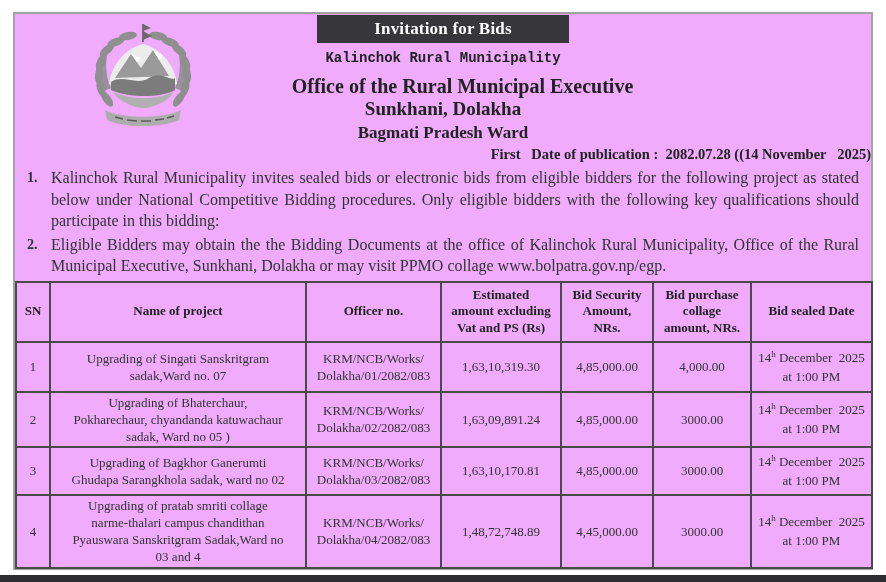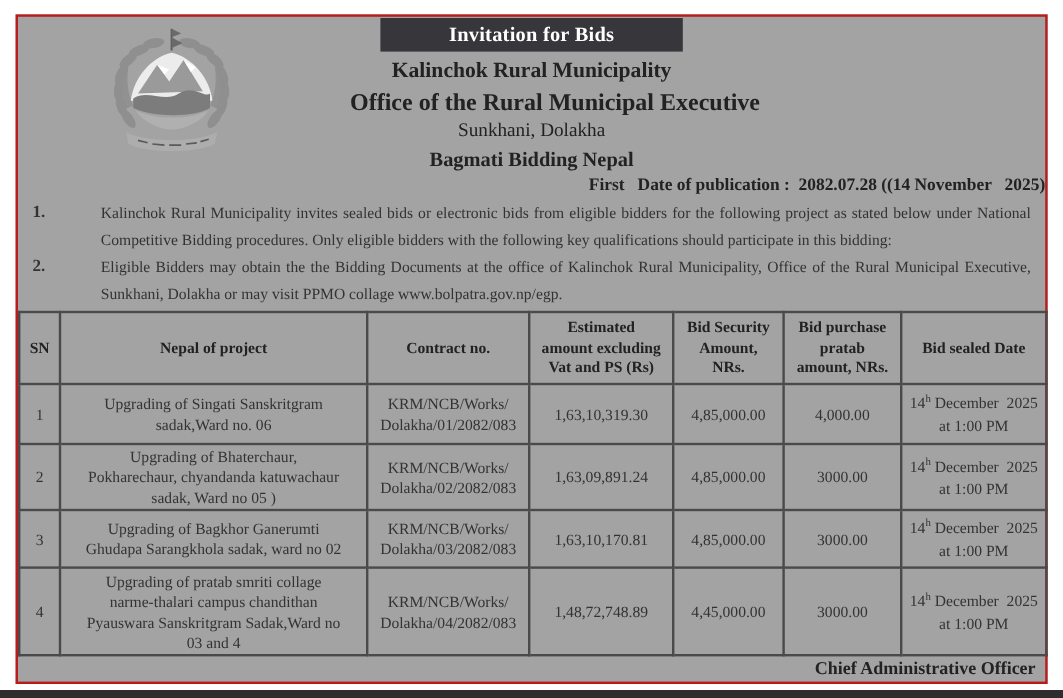--- a/index.html
+++ b/index.html
@@ -6,51 +6,51 @@
   body {
     width: 886px; height: 582px; position: relative; overflow: hidden;
     font-family: "Liberation Serif", "DejaVu Serif", serif;
     color: #333333;
     -webkit-font-smoothing: antialiased;
   }
   .page { position: absolute; inset: 0; background: #ffffff; }
   .sheet {
     position: absolute; left: 13px; top: 12px;
     width: 856px; height: 554px;
-    border: 2px solid #b91c1c; background: #a3a3a3;
+    border: 2px solid #a3a3a3; background: #f0abfc;
     box-sizing: content-box;
   }
   .bottom-strip {
     position: absolute; left: 0; bottom: 0; width: 886px; height: 7px;
     background: #2d2d2f;
   }
   
   .logo { position: absolute; left: 66px; top: 6px; width: 124px; height: 112px; }
   
   .header { text-align: center; }
   .banner {
     display: inline-block; margin-top: 1px;
     background: #37373b; color: #ffffff;
     font-weight: bold; font-size: 17px; line-height: 28px;
     padding: 0 57px; letter-spacing: 0.2px;
   }
-  .org    { font-weight: bold; font-size: 18px; line-height: 21px; margin-top: 5px; color: #222; }
+  .org    { font-weight: bold; font-size: 14px; line-height: 21px; margin-top: 5px; color: #222; font-family: Liberation Mono, monospace; }
   .office { font-weight: bold; font-size: 20px; line-height: 26px; margin-top: 4px; color: #222; margin-left: 39px; }
-  .loc    { font-weight: normal; font-size: 16px; line-height: 20px; color: #222; }
+  .loc    { font-weight: bold; font-size: 19px; line-height: 20px; color: #222; }
   .prov   { font-weight: bold; font-size: 17px; line-height: 23px; margin-top: 2px; color: #222; }
   .pub    { font-weight: bold; font-size: 14.5px; line-height: 20px; color: #222; white-space: pre-wrap; text-align: right; }
   
   .notices { margin: 3px 10px 0 10px; }
   .notice  { display: flex; margin-bottom: 2px; }
   .notice .num {
     flex: 0 0 24px; font-size: 14.2px; line-height: 21.5px; font-weight: bold;
     text-align: left; padding-left: 2px;
   }
   .notice .ntext {
-    flex: 1; font-size: 13px; line-height: 21.5px; text-align: justify; padding-right: 2px; margin-left: 33px;
+    flex: 1; font-size: 16px; line-height: 21.5px; text-align: justify; padding-right: 2px;
   }
   
   table {
     border-collapse: collapse; table-layout: fixed;
     width: 856px; margin-top: 4px;
   }
   th, td {
     border: 2px solid #4a4a4a; text-align: center; vertical-align: middle;
     padding: 1px 4px; overflow: hidden;
   }
@@ -123,21 +123,21 @@
           </g>
         </g>
       </svg>
     </div>
 
     <div class="header">
       <div class="banner">Invitation for Bids</div>
       <div class="org">Kalinchok Rural Municipality</div>
       <div class="office">Office of the Rural Municipal Executive</div>
       <div class="loc">Sunkhani, Dolakha</div>
-      <div class="prov">Bagmati Bidding Nepal</div>
+      <div class="prov">Bagmati Pradesh Ward</div>
       <div class="pub">First   Date of publication :  2082.07.28 ((14 November   2025)</div>
     </div>
 
     <div class="notices">
       <div class="notice">
         <span class="num">1.</span>
         <span class="ntext">Kalinchok Rural Municipality  invites  sealed bids or electronic bids from eligible bidders for the following project  as stated  below under National Competitive Bidding procedures. Only eligible bidders with the following key qualifications should participate in this bidding:</span>
       </div>
       <div class="notice">
         <span class="num">2.</span>
@@ -151,39 +151,39 @@
           <col style="width:256px">
           <col style="width:135px">
         <col style="width:120px">
           <col style="width:92px">
           <col style="width:98px">
           <col style="width:121px">
       </colgroup>
       <thead>
         <tr class="hdr">
           <th class="pre">SN</th>
-          <th class="pre">Nepal of project</th>
-          <th class="pre">Contract no.</th>
+          <th class="pre">Name of project</th>
+          <th class="pre">Officer no.</th>
           <th class="pre">Estimated
 amount excluding
 Vat and PS (Rs)</th>
           <th class="pre">Bid  Security
 Amount,
 NRs.</th>
           <th class="pre">Bid purchase
-pratab
+collage
 amount, NRs.</th>
           <th class="pre">Bid sealed Date</th>
         </tr>
       </thead>
       <tbody>
         <tr class="r1">
           <td>1</td>
           <td class="pre">Upgrading of Singati Sanskritgram
-sadak,Ward no. 06</td>
+sadak,Ward no. 07</td>
           <td class="pre">KRM/NCB/Works/
 Dolakha/01/2082/083</td>
           <td>1,63,10,319.30</td>
           <td>4,85,000.00</td>
           <td>4,000.00</td>
           <td>
             <div class="dline"><span>14</span><sup>h</sup><span> </span><span style="white-space:pre-wrap">December  2025</span></div>
             <div class="dline">at 1:00 PM</div>
           </td>
         </tr>

